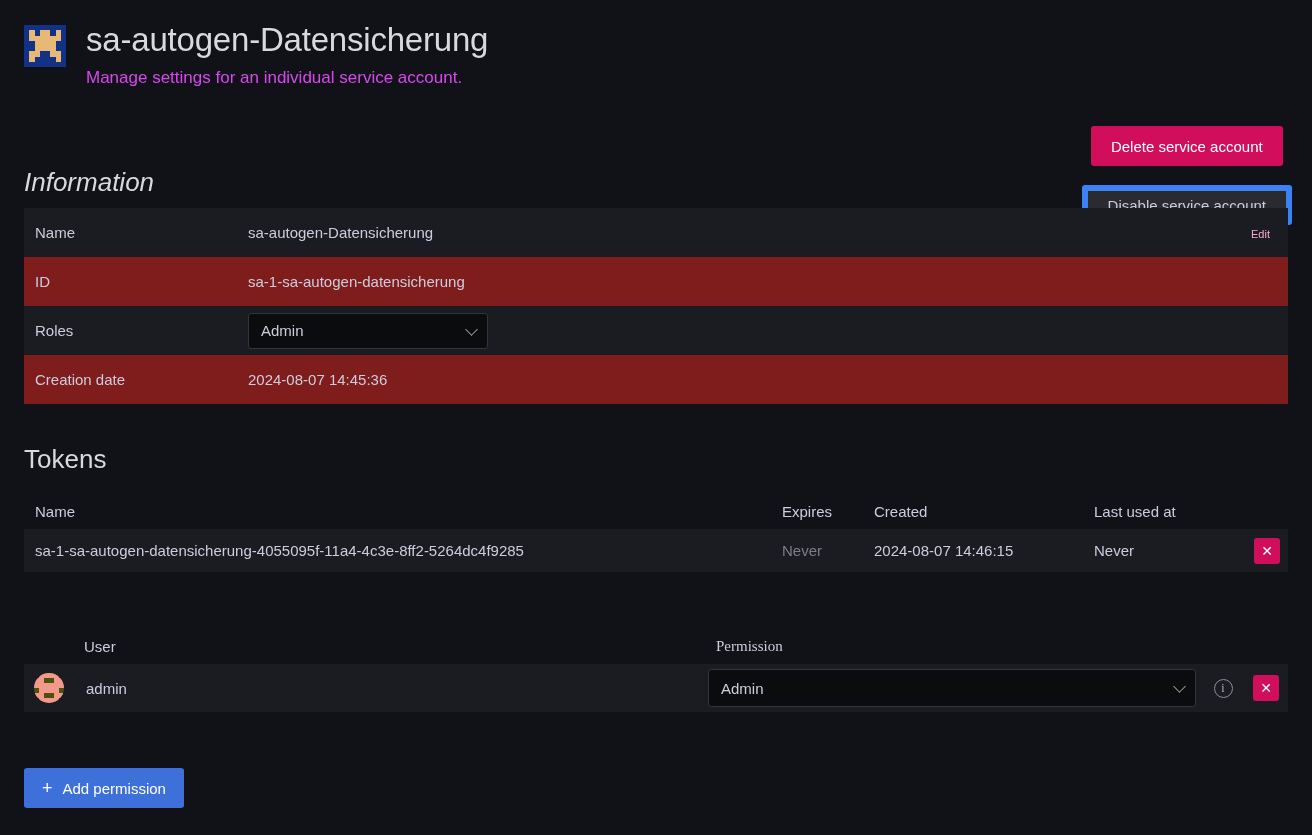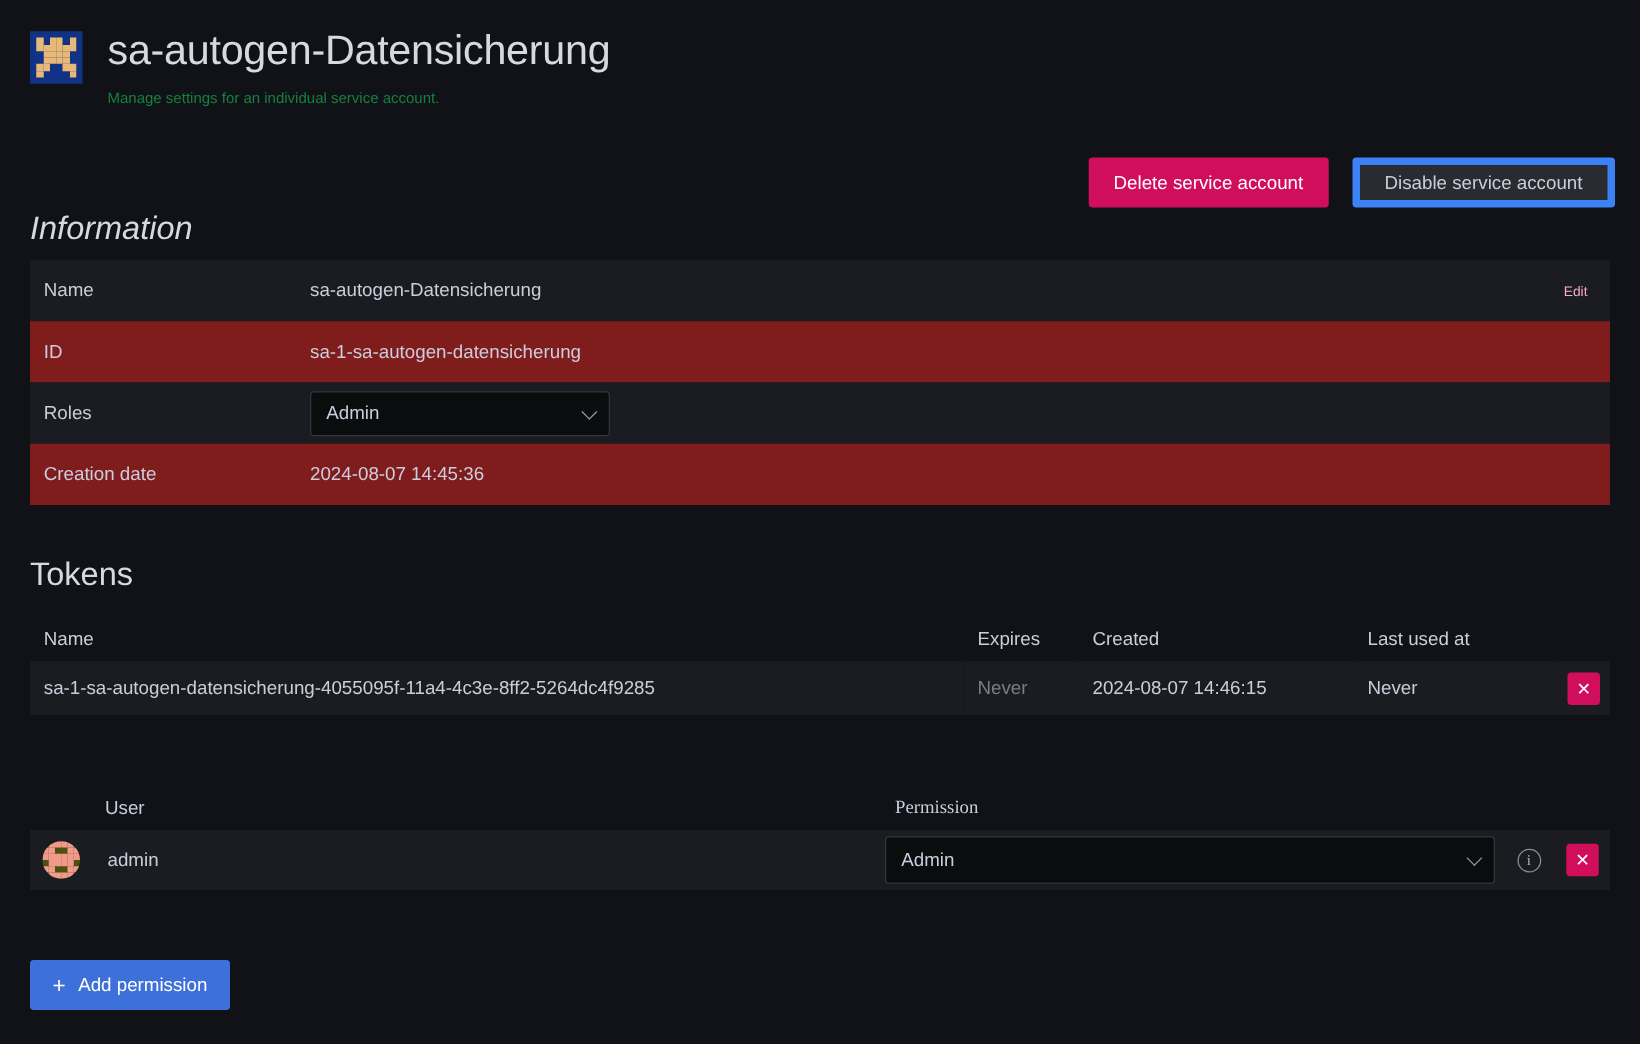--- a/index.html
+++ b/index.html
@@ -28,27 +28,27 @@
   }
   .avatar-square i { background: transparent; }
   .avatar-square i.on { background: #e8b877; }
 
   .title-block { margin-left: 20px; }
   .page-title {
     font-size: 33px; font-weight: 400; color: #d8d9de;
     line-height: 44px; letter-spacing: -0.2px; white-space: nowrap;
   }
   .page-subtitle {
-    font-size: 12px; color: #15803d; margin-top: 6px; line-height: 20px;
+    font-size: 17px; color: #d946ef; margin-top: 6px; line-height: 20px;
   }
 
   
   .action-row {
     position: absolute; top: 126px; right: 20px;
-    display: flex; gap: 19px; align-items: center;
+    display: flex; gap: 19px; align-items: center; flex-direction: column;
   }
   .btn {
     font-family: "Liberation Sans", sans-serif;
     font-size: 15px; font-weight: 500;
     border-radius: 3px; border: none; cursor: pointer;
     height: 40px; padding: 0 20px;
     display: inline-flex; align-items: center; justify-content: center;
     white-space: nowrap;
   }
   .btn-danger { background: #d10e5c; color: #ffffff; }

